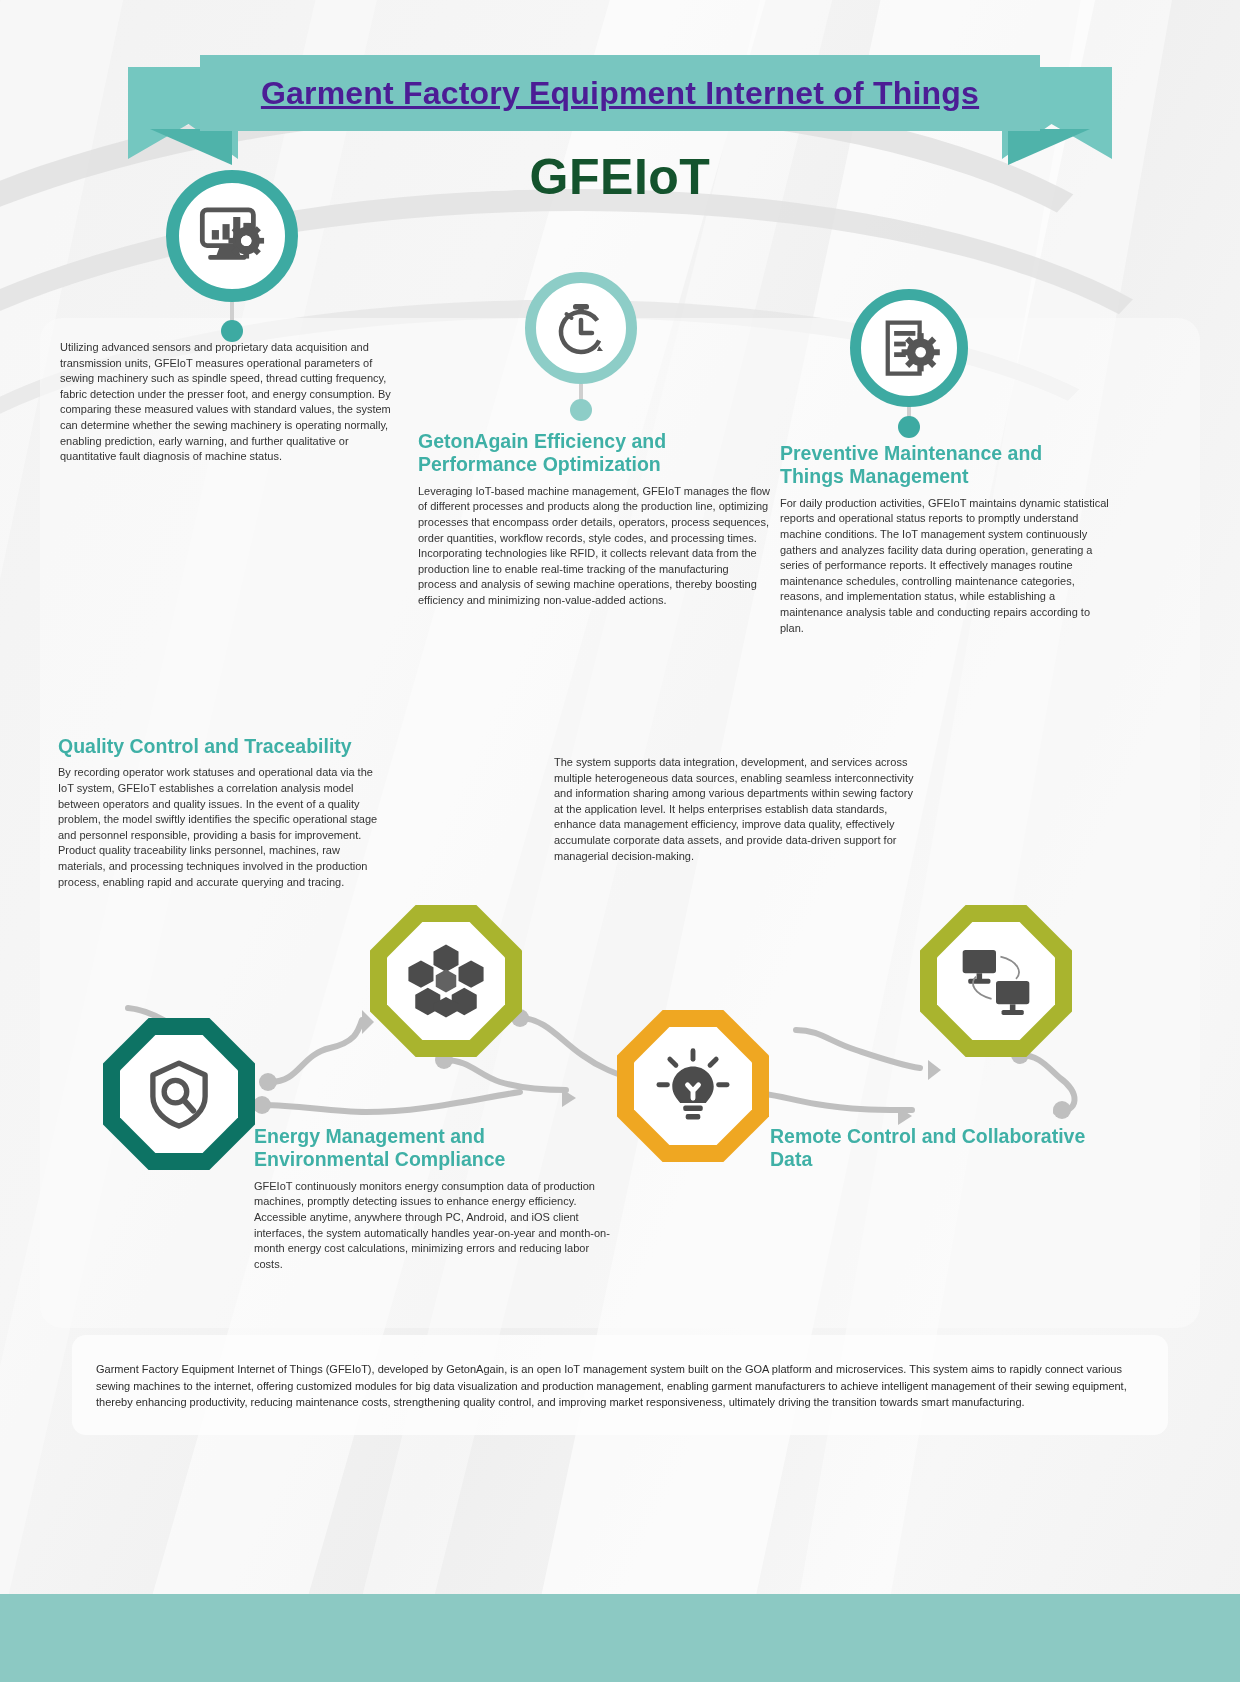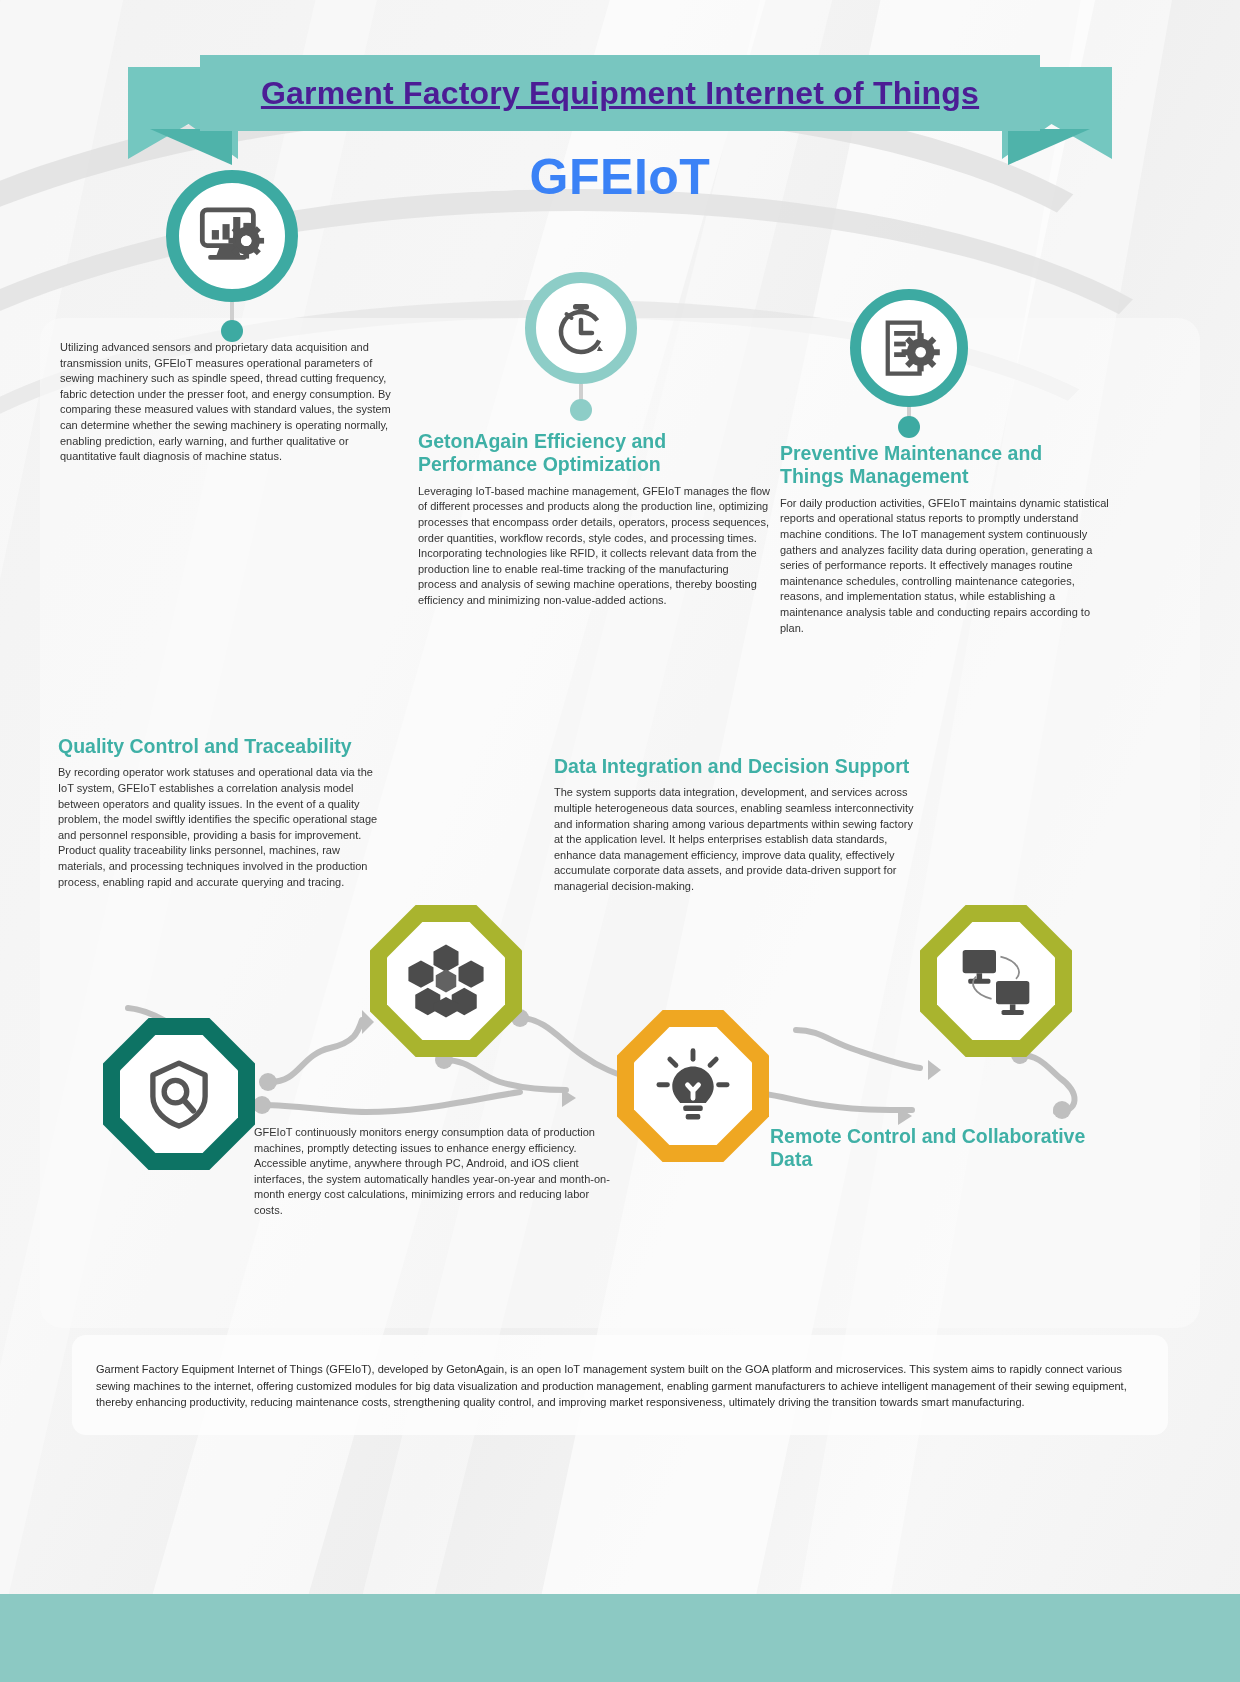--- a/index.html
+++ b/index.html
@@ -69,21 +69,21 @@
     font-size: 32px;
     font-weight: bold;
     letter-spacing: .2px;
     text-decoration: underline;
   }
 
   .brand {
     position: absolute;
     top: 148px; left: 0; width: 1240px;
     text-align: center;
-    color: #3b82f6;
+    color: #14532d;
     font-size: 50px;
     font-weight: bold;
     letter-spacing: .5px;
   }
 
   
   .circle-badge {
     position: absolute;
     border-radius: 50%;
     background: #ffffff;
@@ -274,25 +274,25 @@
   <h2>Preventive Maintenance and Things Management</h2>
   <p>For daily production activities, GFEIoT maintains dynamic statistical reports and operational status reports to promptly understand machine conditions. The IoT management system continuously gathers and analyzes facility data during operation, generating a series of performance reports. It effectively manages routine maintenance schedules, controlling maintenance categories, reasons, and implementation status, while establishing a maintenance analysis table and conducting repairs according to plan.</p>
 </div>
 
 <div class="block b4">
   <h2>Quality Control and Traceability</h2>
   <p>By recording operator work statuses and operational data via the IoT system, GFEIoT establishes a correlation analysis model between operators and quality issues. In the event of a quality problem, the model swiftly identifies the specific operational stage and personnel responsible, providing a basis for improvement. Product quality traceability links personnel, machines, raw materials, and processing techniques involved in the production process, enabling rapid and accurate querying and tracing.</p>
 </div>
 
 <div class="block b5">
-  <h2>Data Integration and Decision Support</h2>
   <p>The system supports data integration, development, and services across multiple heterogeneous data sources, enabling seamless interconnectivity and information sharing among various departments within sewing factory at the application level. It helps enterprises establish data standards, enhance data management efficiency, improve data quality, effectively accumulate corporate data assets, and provide data-driven support for managerial decision-making.</p>
 </div>
 
 <div class="block b6">
+  <h2>Energy Management and Environmental Compliance</h2>
   <p>GFEIoT continuously monitors energy consumption data of production machines, promptly detecting issues to enhance energy efficiency. Accessible anytime, anywhere through PC, Android, and iOS client interfaces, the system automatically handles year-on-year and month-on-month energy cost calculations, minimizing errors and reducing labor costs.</p>
 </div>
 
 <div class="block b7">
   <h2>Remote Control and Collaborative Data</h2>
 </div>
 
 <div class="connectors">
   <svg width="1240" height="300" viewBox="0 0 1240 300">
     <g fill="none" stroke="#bfbfbf" stroke-width="6" stroke-linecap="round">

